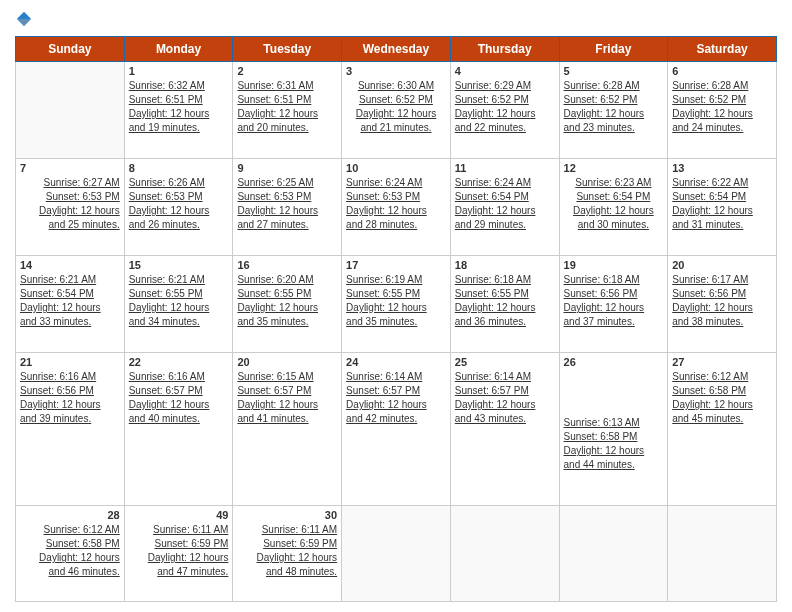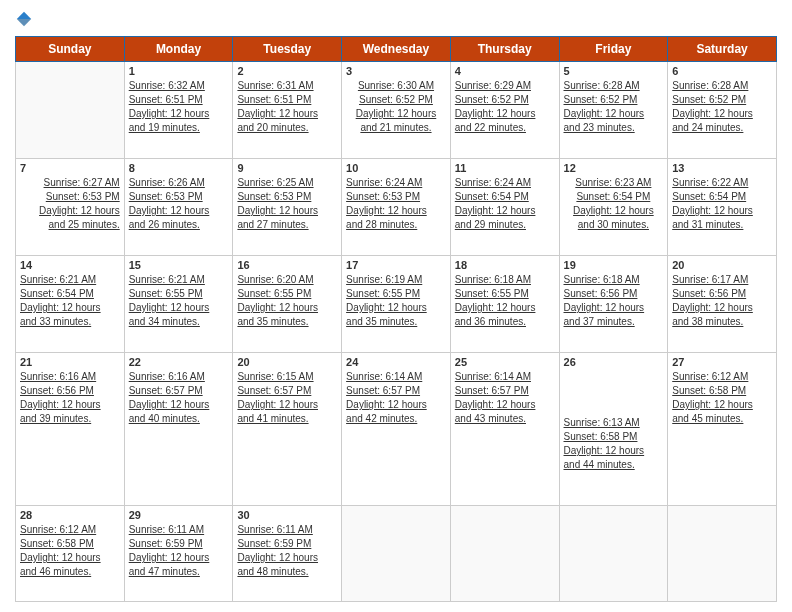--- a/index.html
+++ b/index.html
@@ -89,20 +89,21 @@
       font-size: 10px;
       color: #333;
       line-height: 1.4;
       text-decoration: underline;
     }
     .empty-cell {
       background: #f9f9f9;
     }
     tr:last-child td {
       height: 68px;
+      text-align: right;
     }
   </style>
 </head>
 <body>
 
 <div class="page">
   <div class="header">
     <div class="logo">
       <div style="display:flex;align-items:center;">
         <span class="logo-text-general"></span>
@@ -334,21 +335,21 @@
         </tr>
         <tr>
           <td>
             <span class="day-number">28</span>
             <div class="day-info" style="white-space: pre-line;">Sunrise: 6:12 AM
 Sunset: 6:58 PM
 Daylight: 12 hours
 and 46 minutes.</div>
           </td>
           <td>
-            <span class="day-number">29</span>
+            <span class="day-number">49</span>
             <div class="day-info" style="white-space: pre-line;">Sunrise: 6:11 AM
 Sunset: 6:59 PM
 Daylight: 12 hours
 and 47 minutes.</div>
           </td>
           <td>
             <span class="day-number">30</span>
             <div class="day-info" style="white-space: pre-line;">Sunrise: 6:11 AM
 Sunset: 6:59 PM
 Daylight: 12 hours

